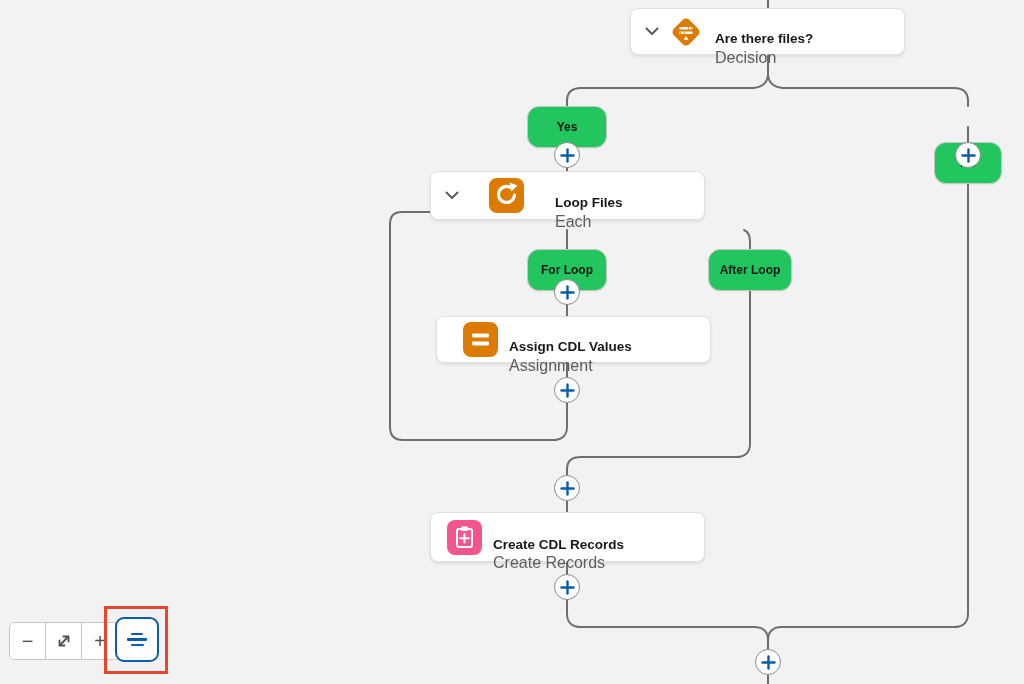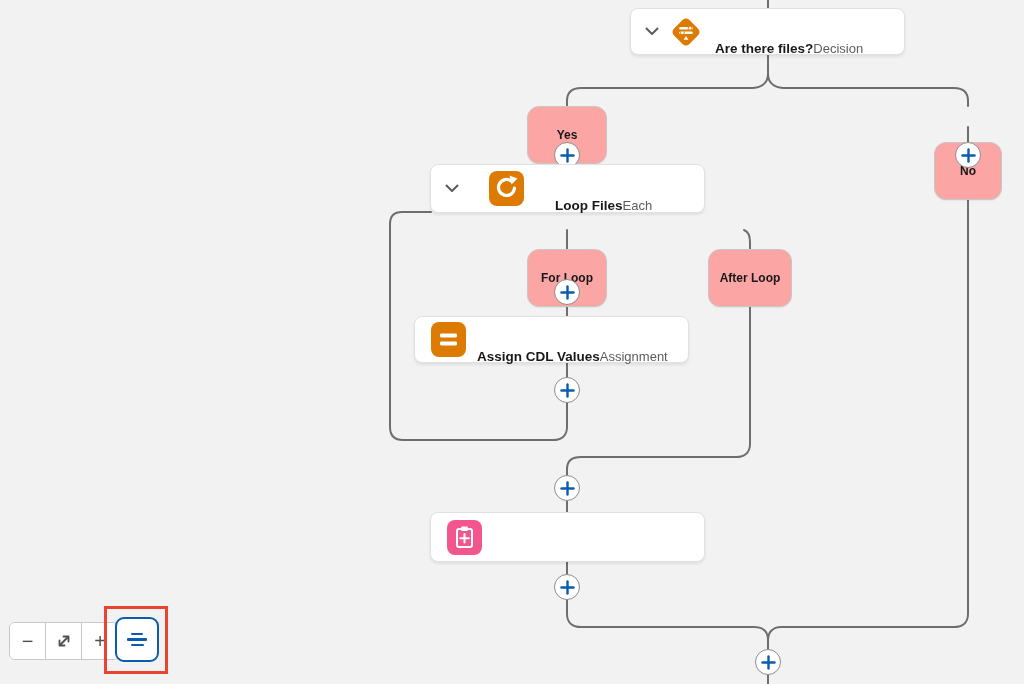--- a/index.html
+++ b/index.html
@@ -18,37 +18,37 @@
     width:275px;
     background:#fff;
     border:1px solid #E3E1E0;
     border-radius:8px;
     box-shadow:0 2px 3px rgba(0,0,0,.08);
     display:flex;align-items:center;
     box-sizing:border-box;
     padding:0 10px;
   }
   #node-decision{left:630px;top:8px;height:47px;}
-  #node-loop{left:430px;top:164px;height:49px;gap:20px;}
-  #node-assignment{left:414px;top:316px;height:47px;padding-left:14px;}
+  #node-loop{left:430px;top:171px;height:49px;gap:20px;}
+  #node-assignment{left:436px;top:316px;height:47px;padding-left:24px;}
   #node-create{left:430px;top:512px;height:50px;padding-left:14px;}
   .chevron{width:22px;height:22px;display:flex;align-items:center;justify-content:center;margin-right:4px;flex:none;}
   .node-icon{width:38px;height:38px;flex:none;margin-right:10px;display:flex;align-items:center;justify-content:center;}
-  .node-text{display:flex;justify-content:space-between;line-height:1.25;margin-top:36px;}
+  .node-text{display:flex;flex-direction:column;justify-content:space-between;line-height:1.25;margin-top:36px;}
   .node-title{font-size:13.5px;font-weight:bold;color:#181818;}
-  .node-subtitle{font-size:13px;color:#5C5C5C;}
+  .node-subtitle{font-size:16px;color:#5C5C5C;}
 
   
   .pill{
     position:absolute;
     transform:translateX(-50%);
-    background:#fca5a5;
+    background:#22c55e;
     border:1px solid #C9C7C5;
     border-radius:12px;
-    padding:21px 0;
+    padding:13px 0;
     font-size:12px;font-weight:bold;color:#181818;
     text-align:center;
     box-shadow:0 1px 1px rgba(0,0,0,.05);
     box-sizing:border-box;
   }
   #pill-yes{left:567px;top:106px;width:80px;}
   #pill-no{left:968px;top:106px;width:68px;margin-top:36px;}
   #pill-foreach{left:567px;top:249px;width:80px;}
   #pill-afterlast{left:750px;top:249px;width:84px;}
 
@@ -244,20 +244,24 @@
   <div class="node-card" id="node-create">
     <span class="node-icon">
       <svg width="37" height="37" viewBox="0 0 37 37">
         <rect x="1" y="1" width="35" height="35" rx="8" fill="#F2568C"></rect>
         <rect x="11" y="10" width="15" height="18" rx="2" fill="none" stroke="#fff" stroke-width="2"></rect>
         <rect x="15" y="7.5" width="7" height="4.5" rx="1.2" fill="#fff"></rect>
         <line x1="18.5" y1="15" x2="18.5" y2="23.5" stroke="#fff" stroke-width="2" stroke-linecap="round"></line>
         <line x1="14.2" y1="19.2" x2="22.8" y2="19.2" stroke="#fff" stroke-width="2" stroke-linecap="round"></line>
       </svg>
     </span>
+    <span class="node-text">
+      <span class="node-title">Create CDL Records</span>
+      <span class="node-subtitle">Create Records</span>
+    </span>
   </div>
 
   <div class="zoom-group">
     <div class="zoom-btn">
       <span>−</span>
     </div>
     <div class="zoom-btn">
       <svg width="16" height="16" viewBox="0 0 16 16">
         <g stroke="#514F4D" stroke-width="1.8" fill="none" stroke-linecap="round" stroke-linejoin="round">
           <line x1="4.5" y1="11.5" x2="11.5" y2="4.5"></line>

